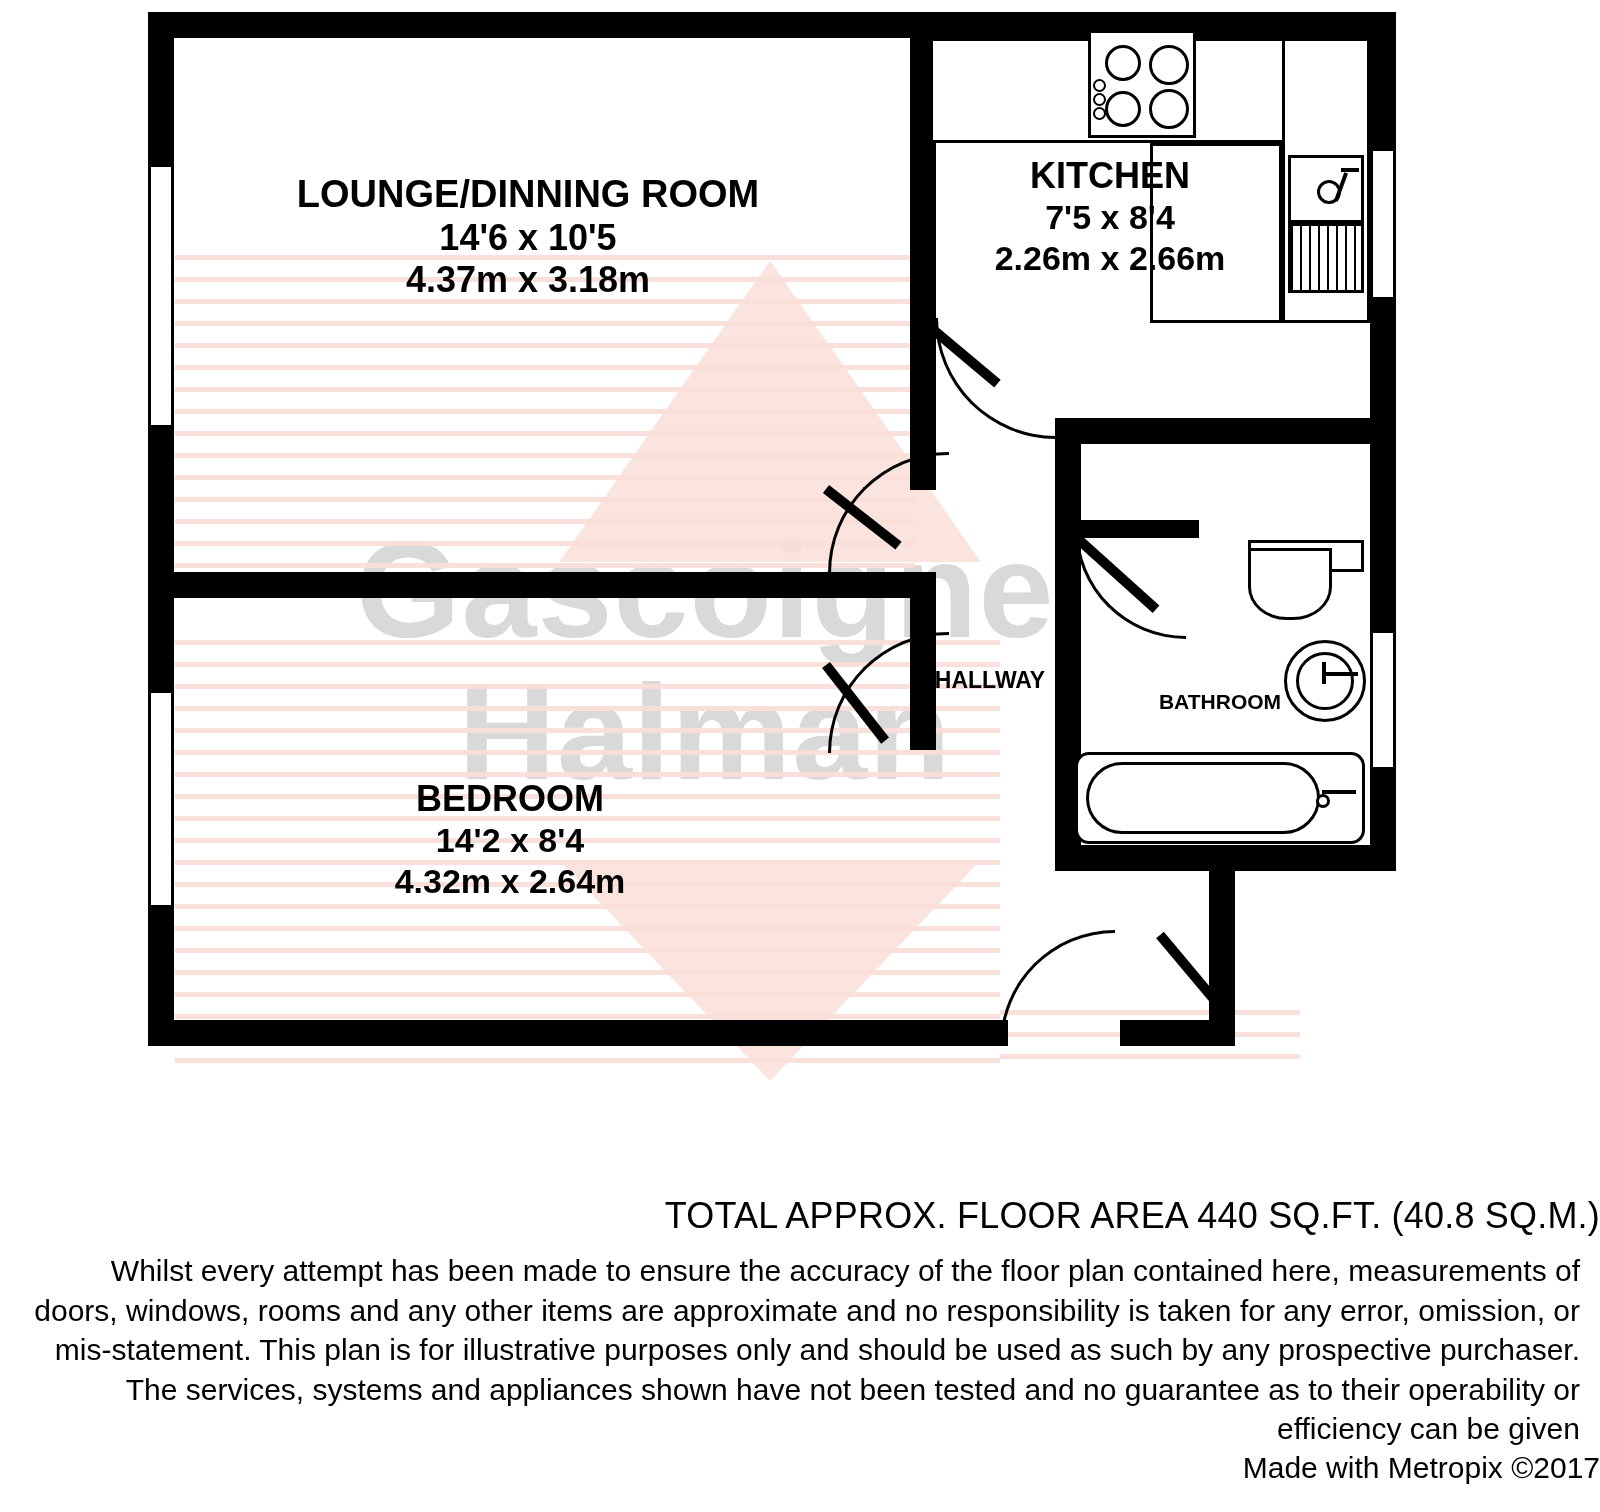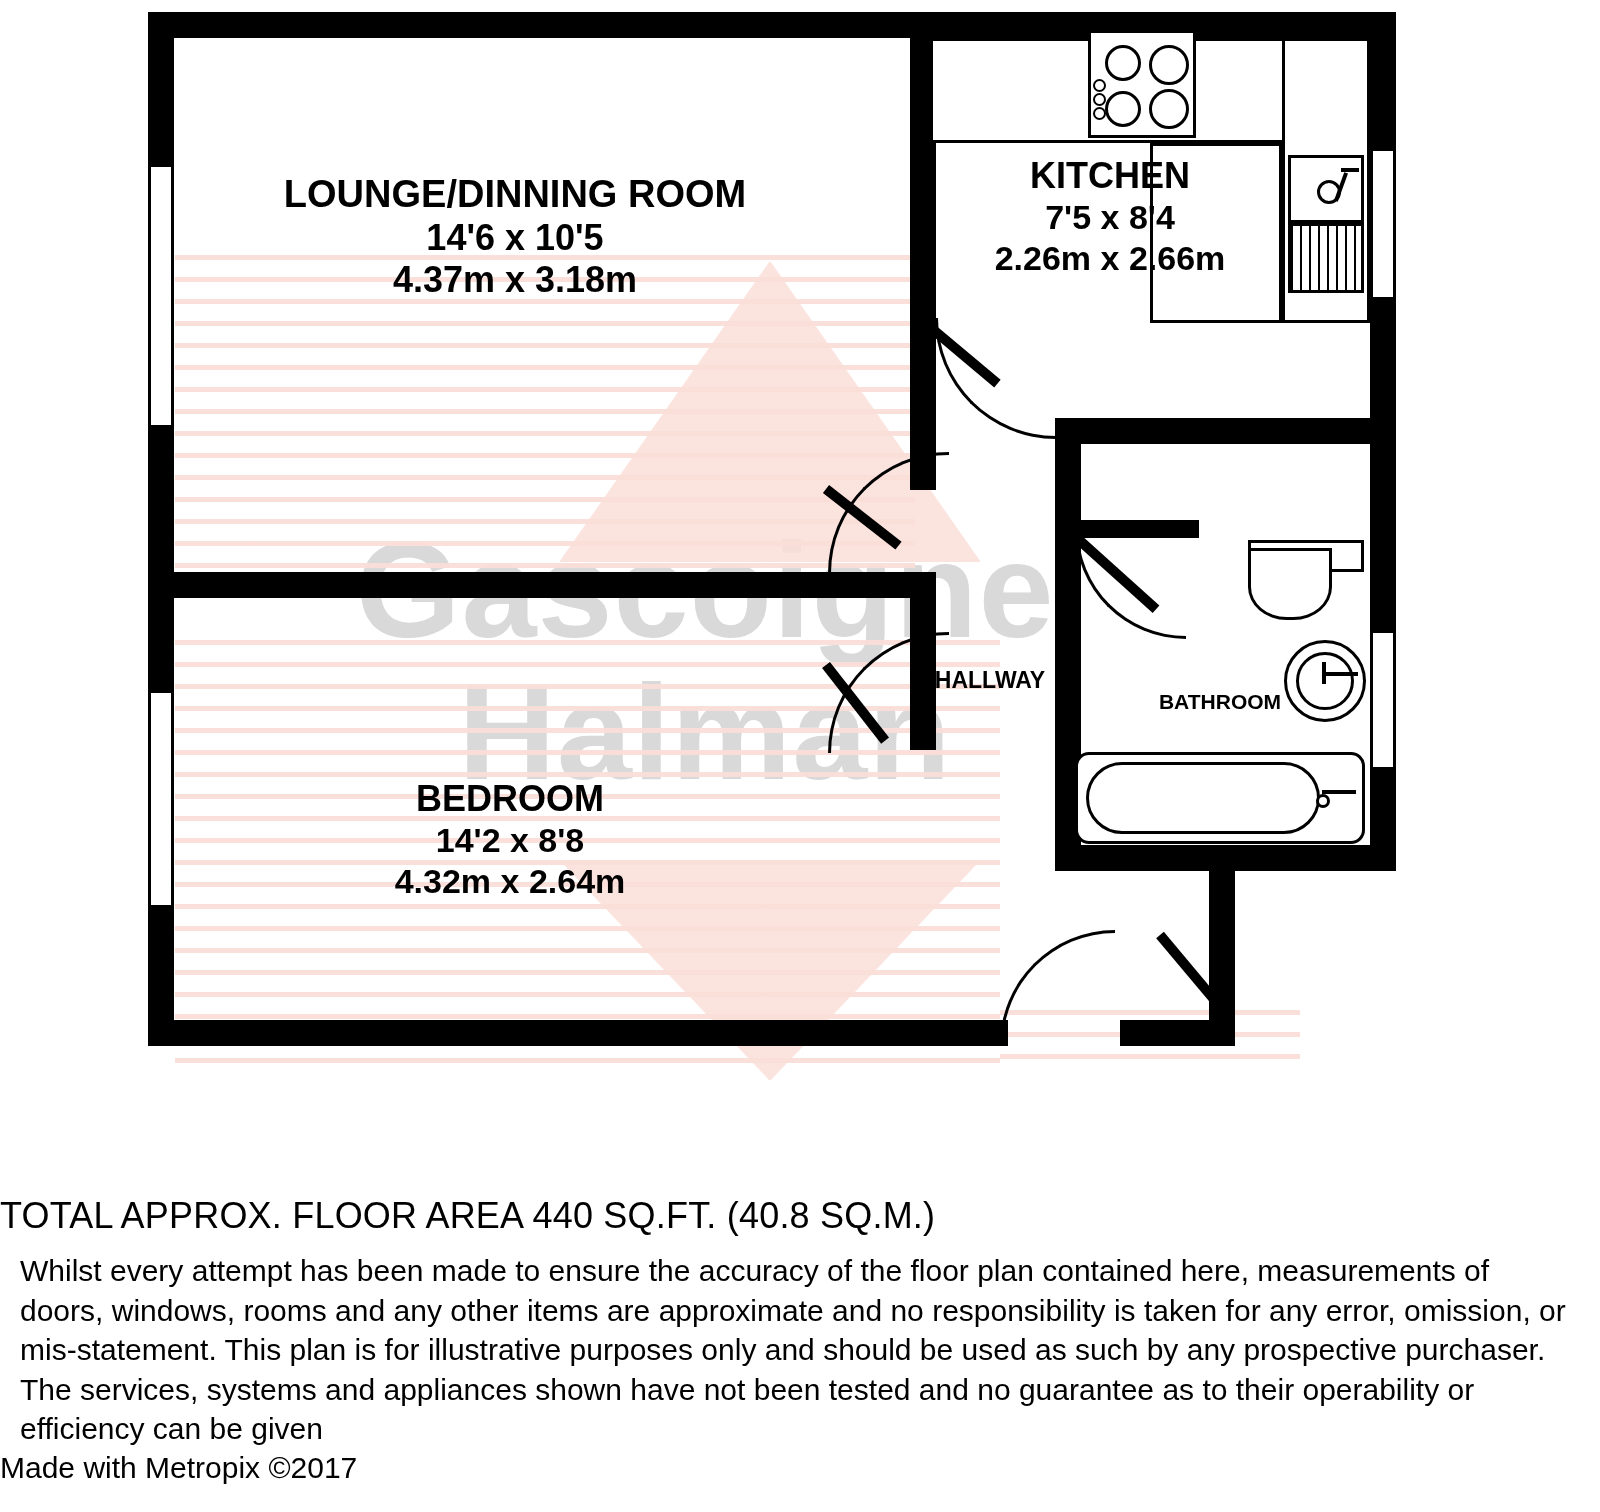--- a/index.html
+++ b/index.html
@@ -78,21 +78,21 @@
     position: absolute;
     z-index: 6;
     text-align: center;
     font-weight: 700;
     line-height: 1.18;
     white-space: nowrap;
   }
   .label .name { display: block; }
   .label .dim  { display: block; }
 
-  .label-lounge { left: 175px; top: 172px; width: 680px; font-size: 38px; }
+  .label-lounge { left: 188px; top: 172px; width: 680px; font-size: 38px; }
   .label-lounge .name { font-size: 38px; }
   .label-lounge .dim  { font-size: 36px; }
 
   .label-kitchen { left: 920px; top: 155px; width: 380px; font-size: 36px; }
   .label-kitchen .name { font-size: 36px; }
   .label-kitchen .dim  { font-size: 34px; }
 
   .label-bedroom { left: 230px; top: 778px; width: 560px; font-size: 36px; }
   .label-bedroom .name { font-size: 36px; }
   .label-bedroom .dim  { font-size: 34px; }
@@ -130,21 +130,21 @@
     background: transparent;
     z-index: 5;
   }
 
   
   #footer {
     position: absolute;
     left: 0;
     top: 1195px;
     width: 1600px;
-    text-align: left;
+    text-align: right;
   }
   #footer .area {
     font-size: 36px;
     letter-spacing: 0.2px;
     margin-bottom: 14px;
   }
   #footer .disclaimer {
     font-size: 30px;
     line-height: 1.32;
     padding: 0 20px;
@@ -271,21 +271,21 @@
   </div>
 
   <div class="label label-kitchen">
     <span class="name">KITCHEN</span>
     <span class="dim">7'5 x 8'4</span>
     <span class="dim">2.26m x 2.66m</span>
   </div>
 
   <div class="label label-bedroom">
     <span class="name">BEDROOM</span>
-    <span class="dim">14'2 x 8'8</span>
+    <span class="dim">14'2 x 8'4</span>
     <span class="dim">4.32m x 2.64m</span>
   </div>
 
   <div class="label label-hallway">
     <span class="name">HALLWAY</span>
   </div>
 
   <div class="label label-bathroom">
     <span class="name">BATHROOM</span>
   </div>

